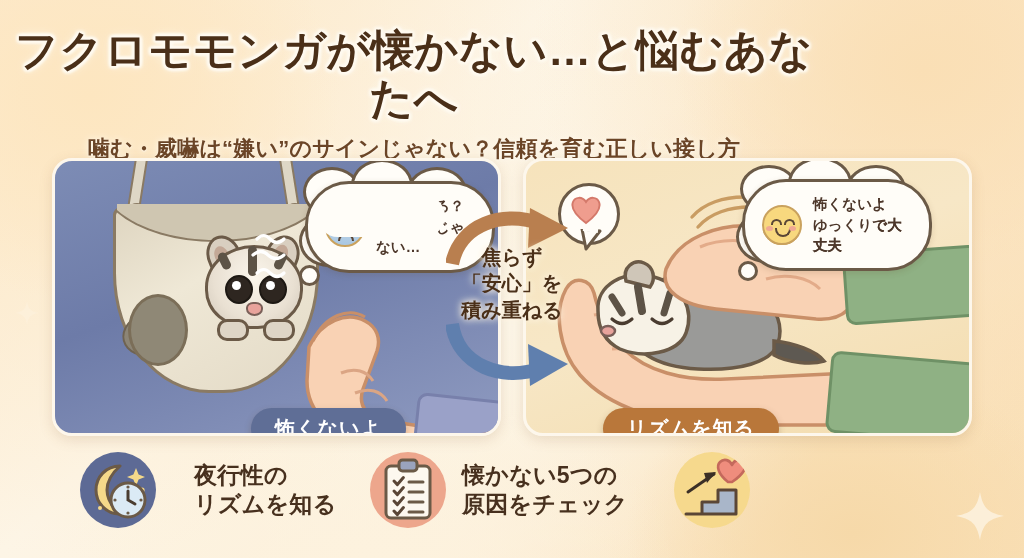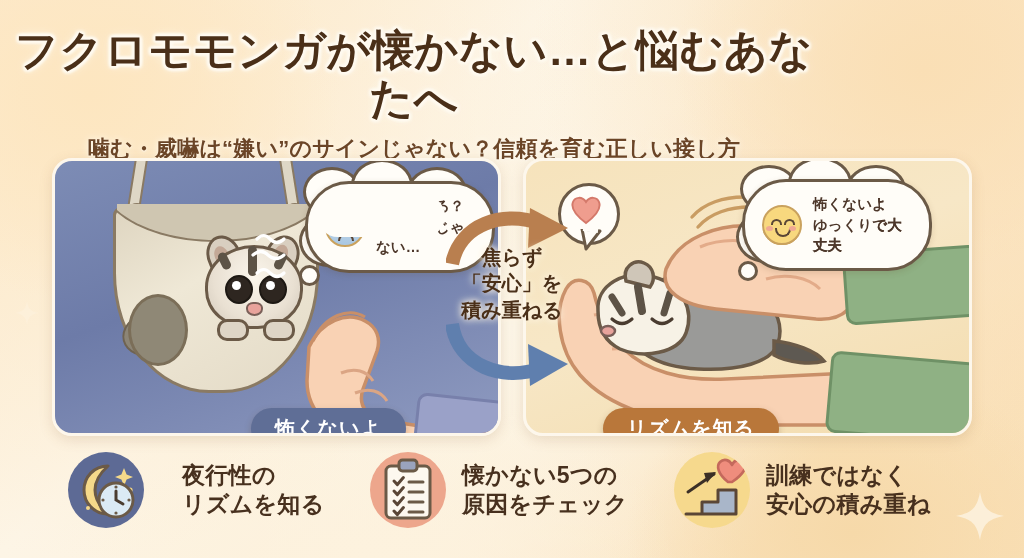--- a/index.html
+++ b/index.html
@@ -317,21 +317,21 @@
       <path d="M6 14 C12 56 56 72 96 58" fill="none" stroke="#5f7fae" stroke-width="14" stroke-linecap="butt"></path>
       <path d="M82 34 L122 54 L84 76 Z" fill="#5f7fae"></path>
     </svg>
     <div class="ctext">焦らず
 「安心」を
 積み重ねる</div>
   </div>
 
   <div class="features">
 
-    <div class="feature" style="left:68px;gap:38px;">
+    <div class="feature" style="left:80px;gap:38px;">
       <div class="fcircle fc-blue">
         <svg width="76" height="76" viewBox="0 0 76 76">
           <path d="M40 14 C26 14 16 25 16 38 C16 51 26 62 40 62 C31 54 27 47 27 38 C27 29 31 22 40 14Z" fill="#f5d98a" stroke="#6b5a47" stroke-width="3" stroke-linejoin="round"></path>
           <path d="M56 16 l2.6 6.4 6.4 2.6 -6.4 2.6 -2.6 6.4 -2.6 -6.4 -6.4 -2.6 6.4 -2.6Z" fill="#f5d98a"></path>
           <circle cx="62" cy="38" r="2.6" fill="#f5d98a"></circle>
           <circle cx="20" cy="56" r="2" fill="#f5d98a"></circle>
           <circle cx="48" cy="48" r="17" fill="#dbeaf5" stroke="#6b5a47" stroke-width="3"></circle>
           <path d="M48 39 L48 48 L55 52" fill="none" stroke="#4a3c30" stroke-width="3" stroke-linecap="round"></path>
           <circle cx="48" cy="35" r="1.6" fill="#6b5a47"></circle>
           <circle cx="61" cy="48" r="1.6" fill="#6b5a47"></circle>
@@ -361,18 +361,16 @@
 
     <div class="feature" style="left:674px;">
       <div class="fcircle fc-gold">
         <svg width="76" height="76" viewBox="0 0 76 76">
           <path d="M12 62 h16 v-12 h16 v-12 h18 v24Z" fill="#a9b6c9" stroke="#5a4636" stroke-width="3" stroke-linejoin="round"></path>
           <path d="M14 40 L40 22" fill="none" stroke="#3b2f26" stroke-width="3" stroke-linecap="round"></path>
           <path d="M42 20 l-12 1 3 10Z" fill="#3b2f26"></path>
           <path d="M54 30 C44 22 42 14 46 10 C50 6 56 8 58 13 C60 8 66 6 70 10 C74 14 70 22 58 30Z" fill="#ef8d7d" stroke="#c4695c" stroke-width="2.6" stroke-linejoin="round"></path>
         </svg>
       </div>
-      <div class="flabel">訓練ではなく
-安心の積み重ね</div>
     </div>
   </div>
 
 </div>
 
 </body></html>

